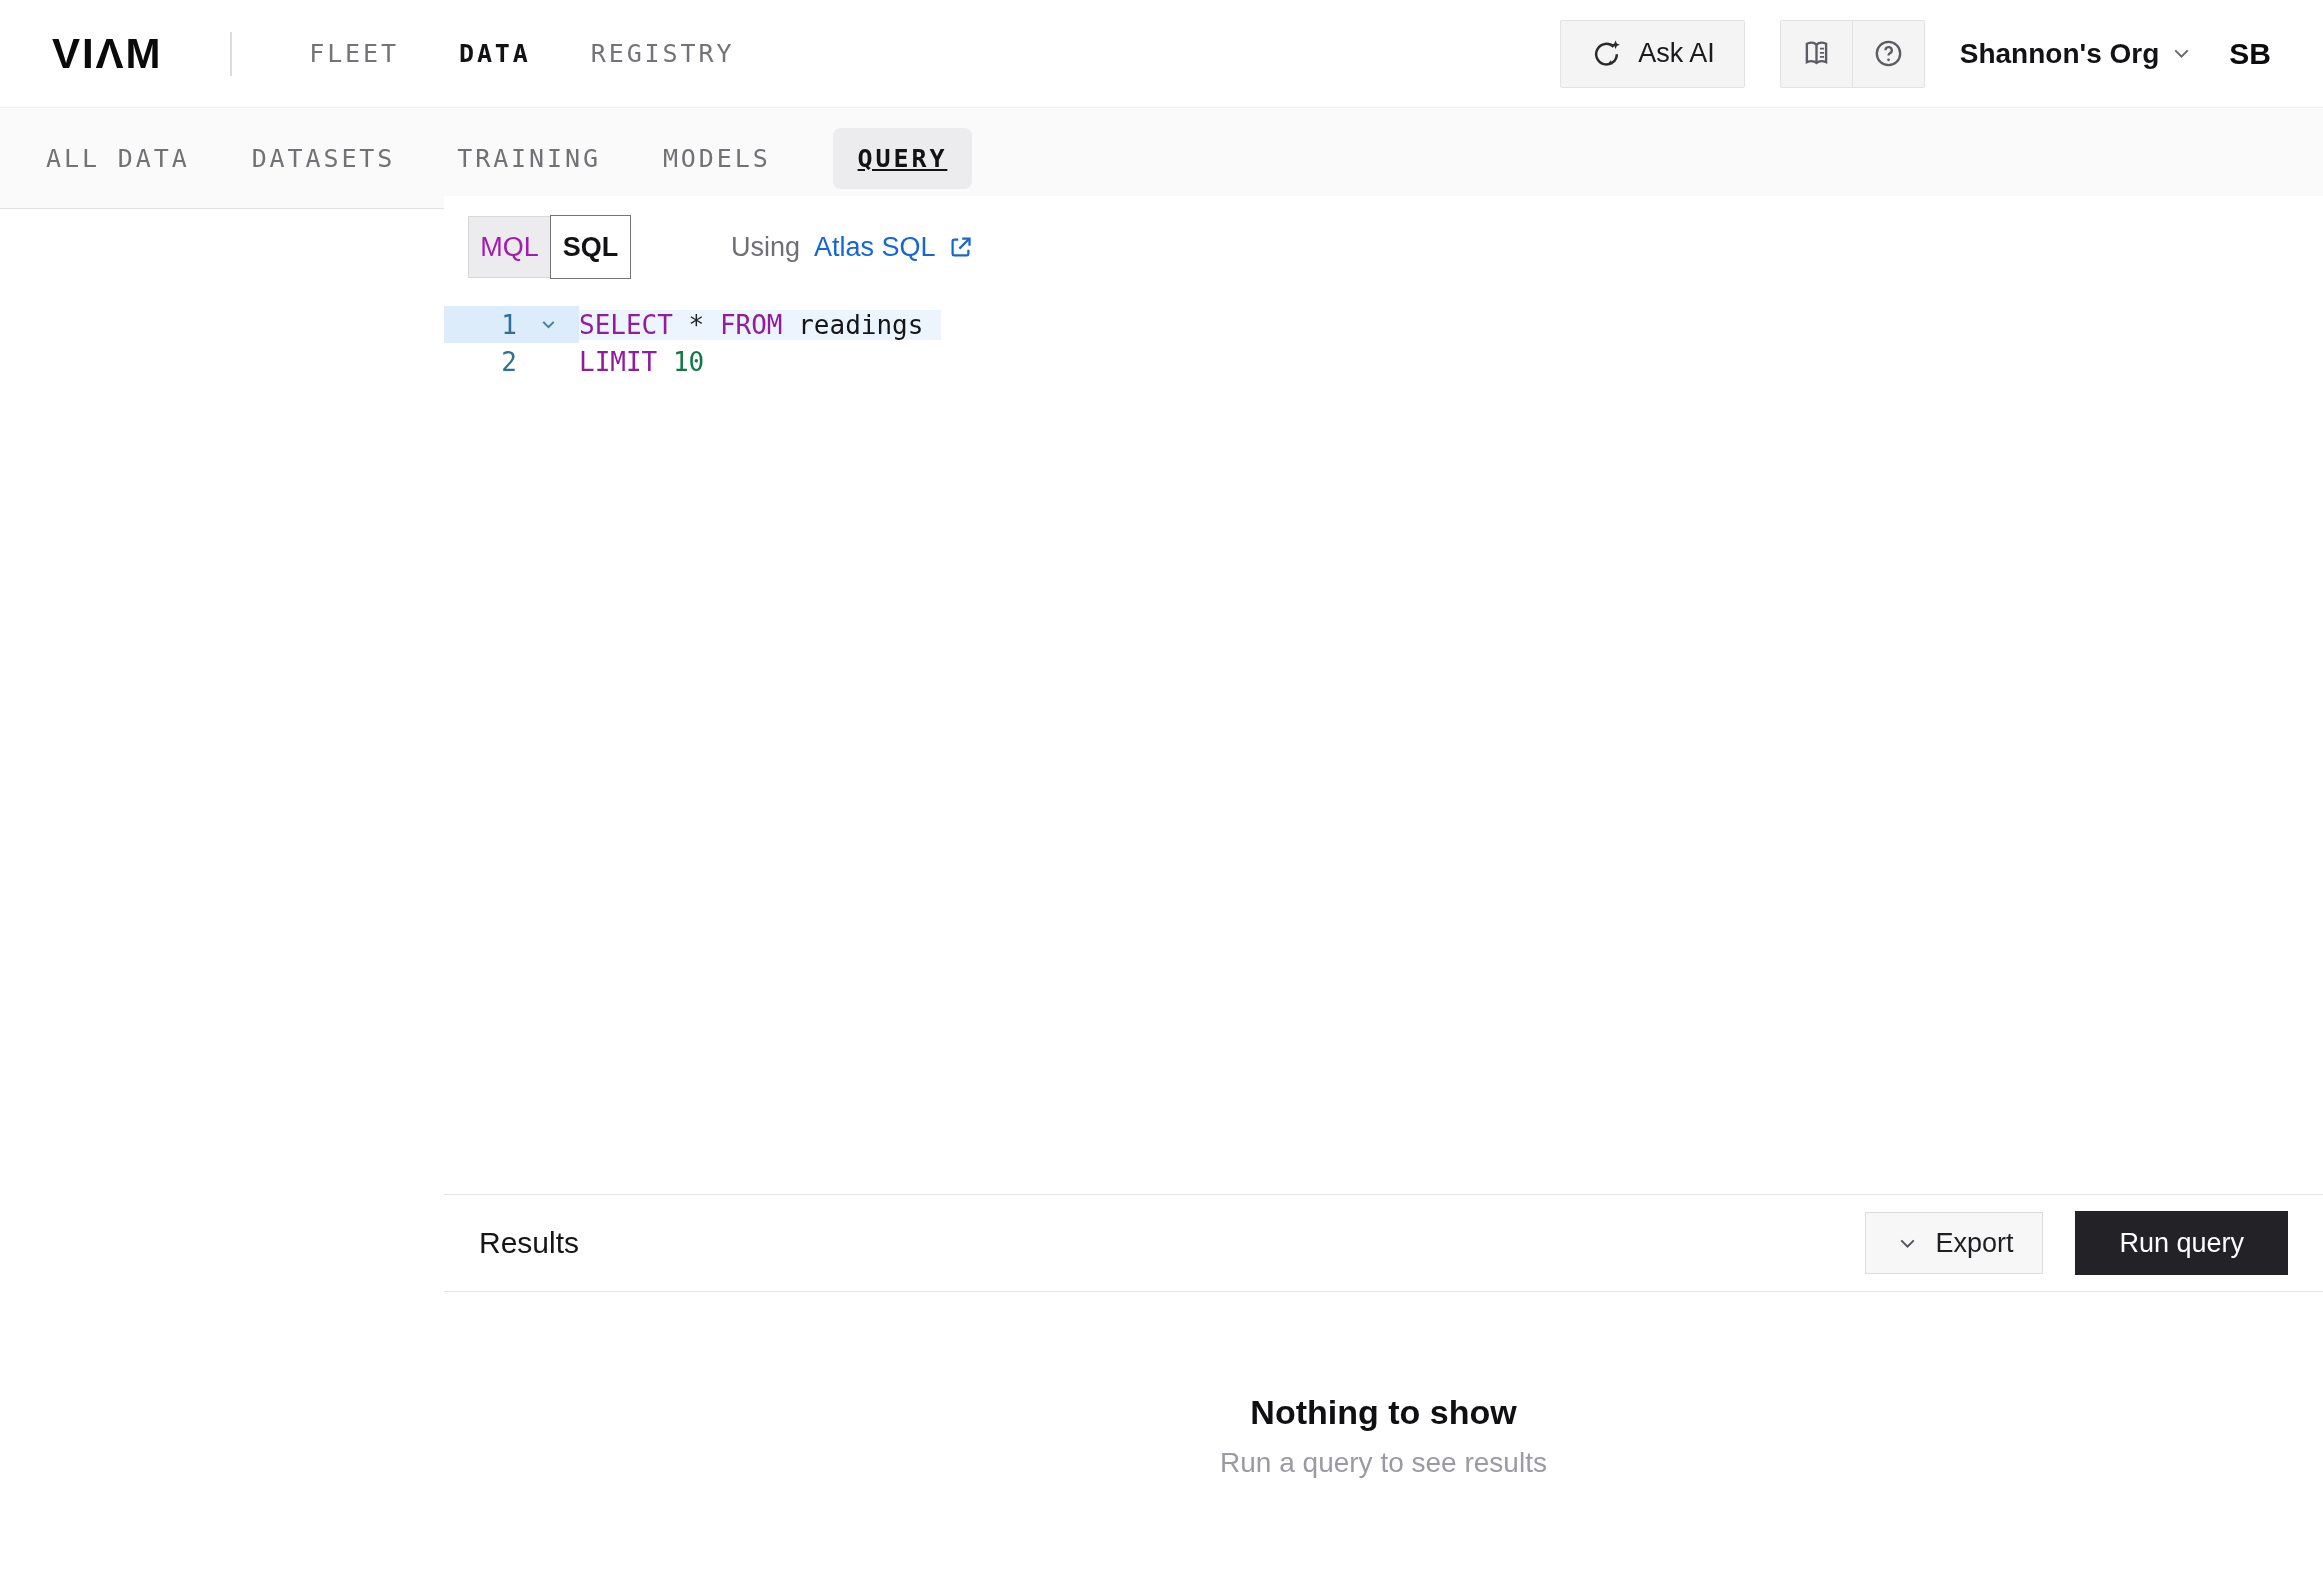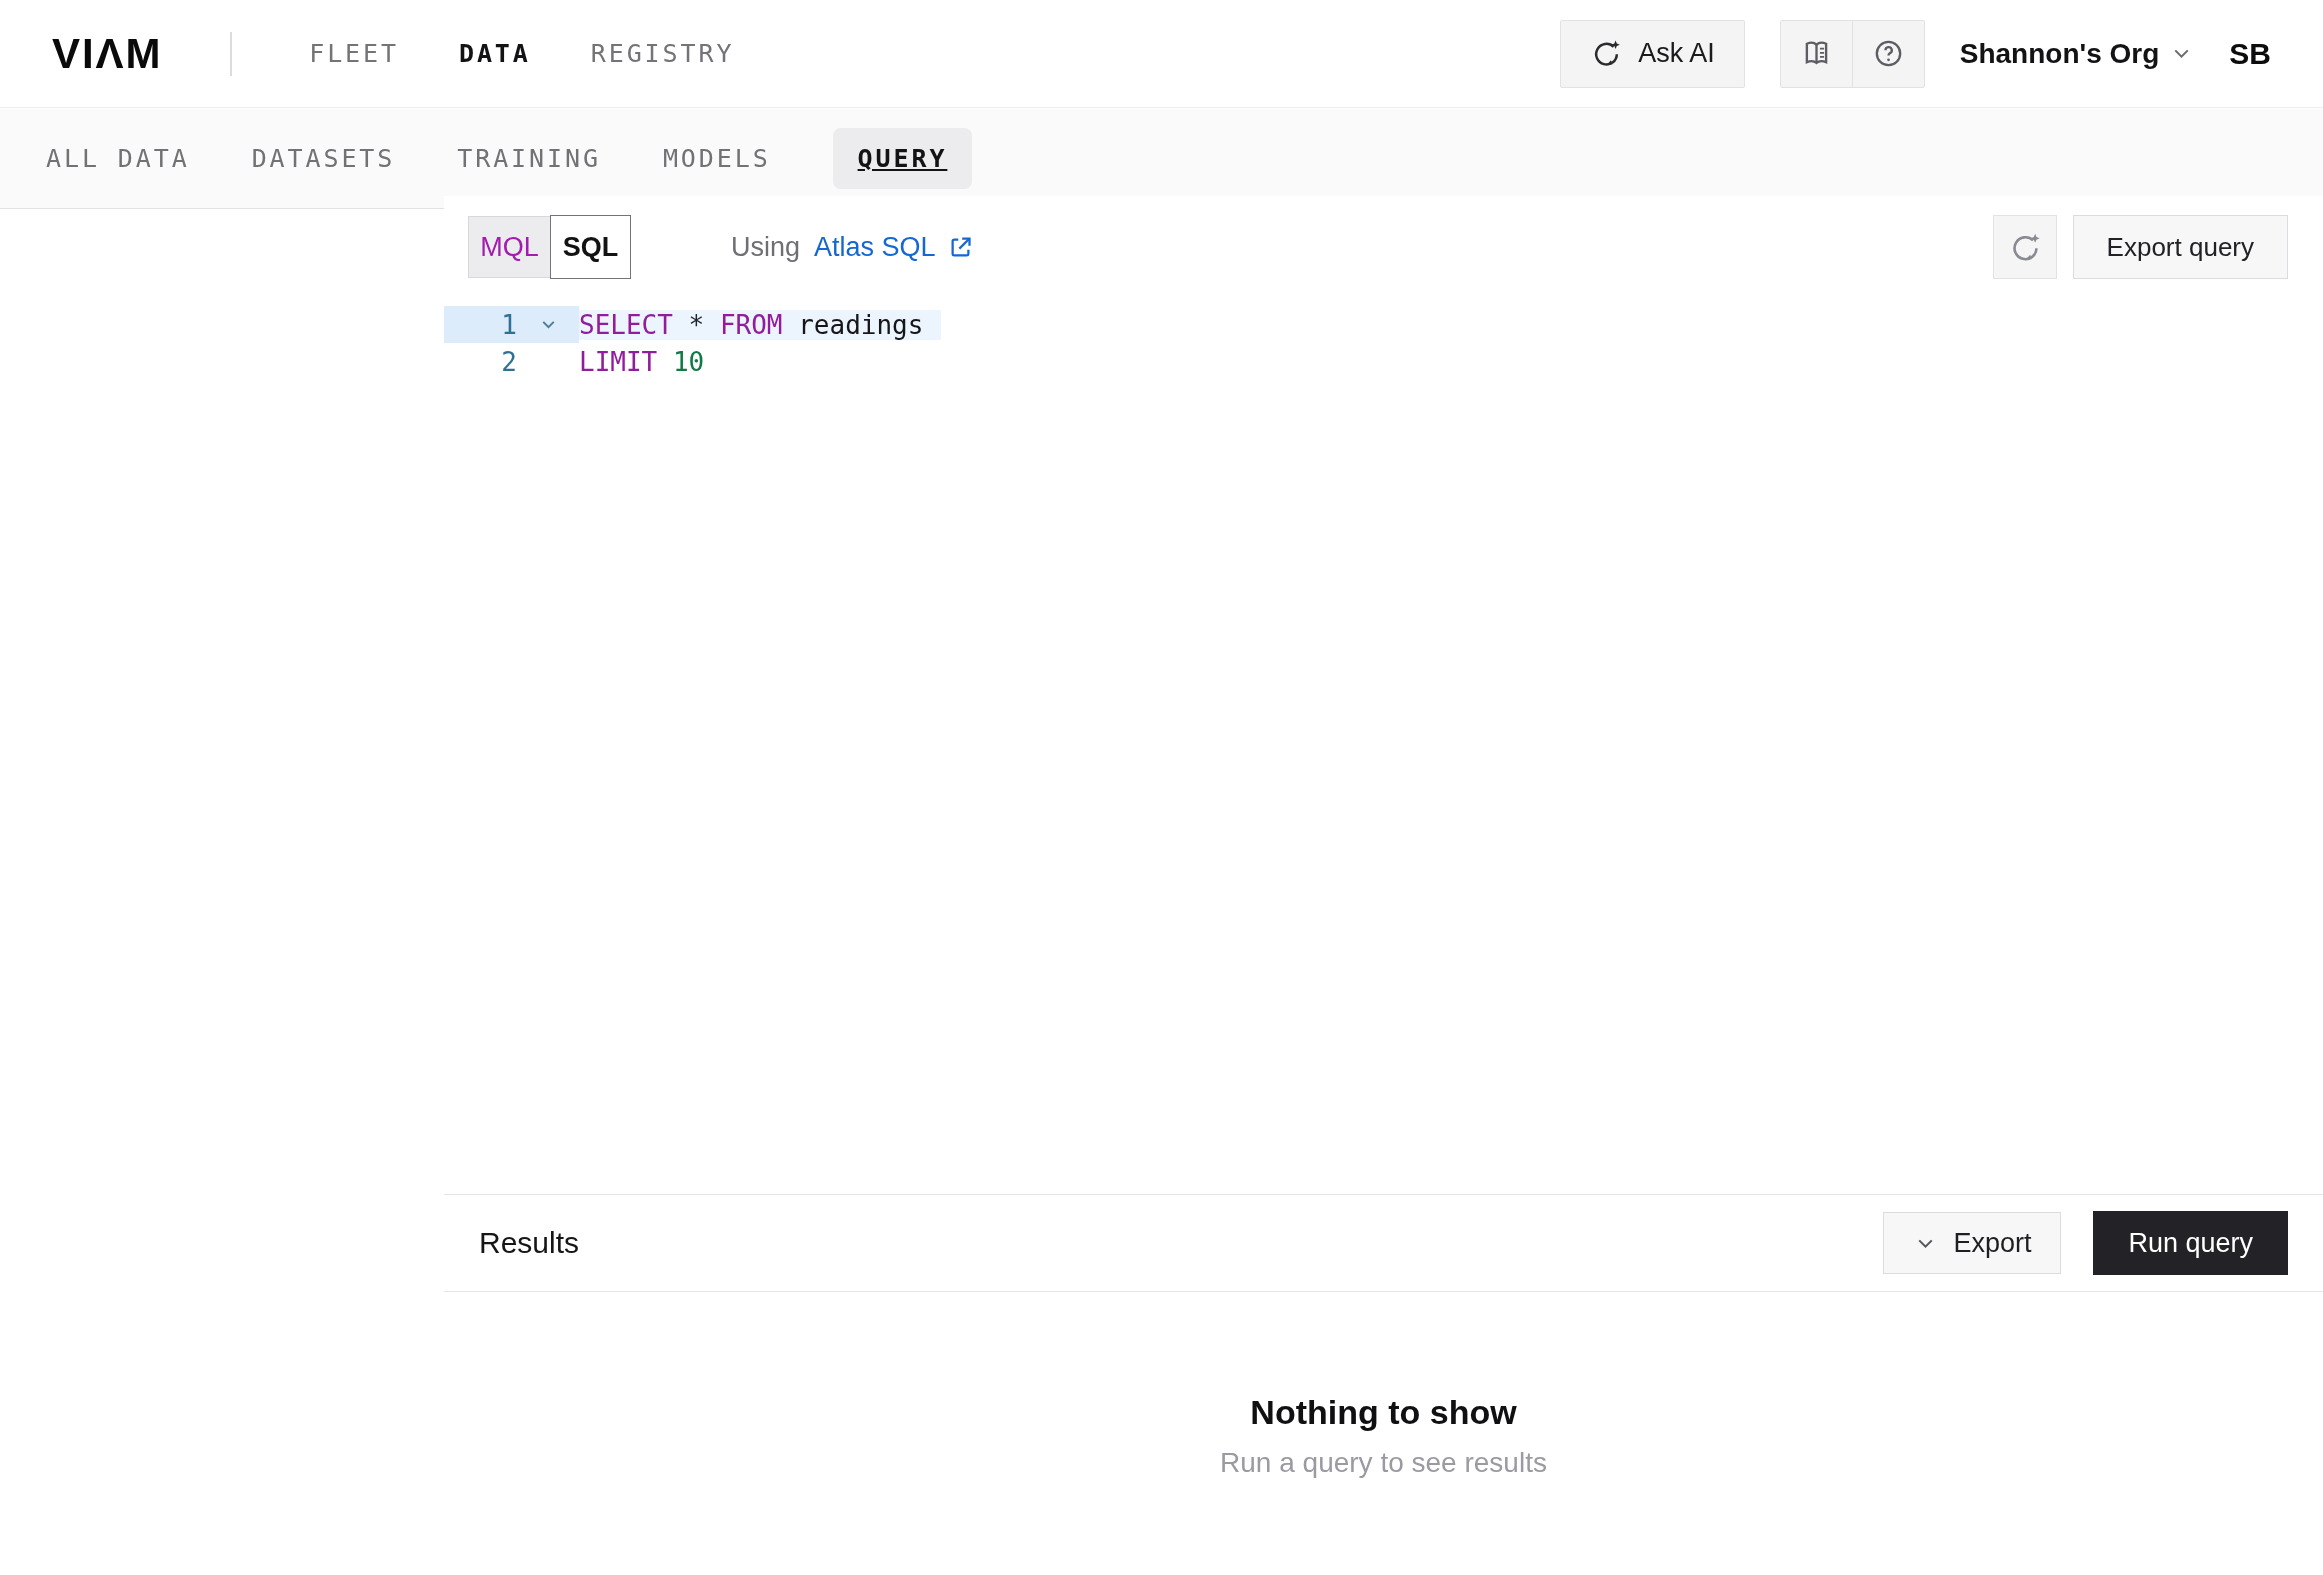--- a/index.html
+++ b/index.html
@@ -93,21 +93,21 @@
   .tok-number { color: #0e7a45; }
 
   
   .results-bar { position: absolute; top: 998px; left: 0; right: 0; height: 98px;
                  border-top: 1px solid #e5e5e7; border-bottom: 1px solid #e5e5e7;
                  display: flex; align-items: center; padding: 0 35px; background: #fff; }
   .results-title { font-size: 30px; font-weight: 500; color: #161618; }
   .results-actions { margin-left: auto; display: flex; align-items: center; gap: 32px; }
   .btn-export { height: 62px; padding: 0 29px; background: #f7f7f8; border: 1px solid #dcdcdf;
                 display: flex; align-items: center; gap: 15.4px; font-size: 27px; color: #1f1f23; cursor: pointer; }
-  .btn-run { height: 64px; padding: 0 35px; background: #232327; color: #ffffff; border: none;
+  .btn-run { height: 64px; padding: 0 44px; background: #232327; color: #ffffff; border: none;
              font-size: 27px; display: flex; align-items: center; cursor: pointer; }
   .results-empty { position: absolute; top: 1197px; left: 0; right: 0; text-align: center; }
   .results-empty-title { font-size: 34px; font-weight: 700; color: #101013; }
   .results-empty-sub { margin-top: 15.4px; font-size: 28px; color: #9a9aa2; }
 
   svg { display: block; }
 </style>
 </head>
 <body>
 
@@ -186,32 +186,20 @@
           <span>Atlas SQL</span>
           <span>
             <svg width="27" height="27" viewBox="0 0 24 24" fill="none" stroke="#1567d3" stroke-width="2">
               <path d="M10 5H6.5A1.5 1.5 0 0 0 5 6.5v11A1.5 1.5 0 0 0 6.5 19h11a1.5 1.5 0 0 0 1.5-1.5V14"></path>
               <path d="M13.5 4H20v6.5"></path>
               <path d="M20 4 11 13"></path>
             </svg>
           </span>
         </span>
       </div>
-      <div class="toolbar-right">
-        <button class="btn-refresh">
-          <span>
-            <svg width="35" height="35" viewBox="0 0 24 24" fill="none" stroke="#8a8a92" stroke-width="1.8">
-              <path d="M19.5 12.5a7.5 7.5 0 1 1-2.3-5.4"></path>
-              <path d="M15.2 16.9 13 19.4l3.3.6z" fill="#8a8a92" stroke="none"></path>
-              <path d="M18.6 2.6l.9 2.2 2.2.9-2.2.9-.9 2.2-.9-2.2-2.2-.9 2.2-.9z" fill="#8a8a92" stroke="none"></path>
-            </svg>
-          </span>
-        </button>
-        <button class="btn-exportquery">Export query</button>
-      </div>
     </div>
 
     <div class="editor">
       <div class="code-line">
         <div class="gutter hl">
           <span class="ln">1</span>
           <span class="fold">
             <svg width="21" height="21" viewBox="0 0 24 24" fill="none" stroke="#4e7d97" stroke-width="2.4">
               <polyline points="6 9 12 15 18 9"></polyline>
             </svg>

